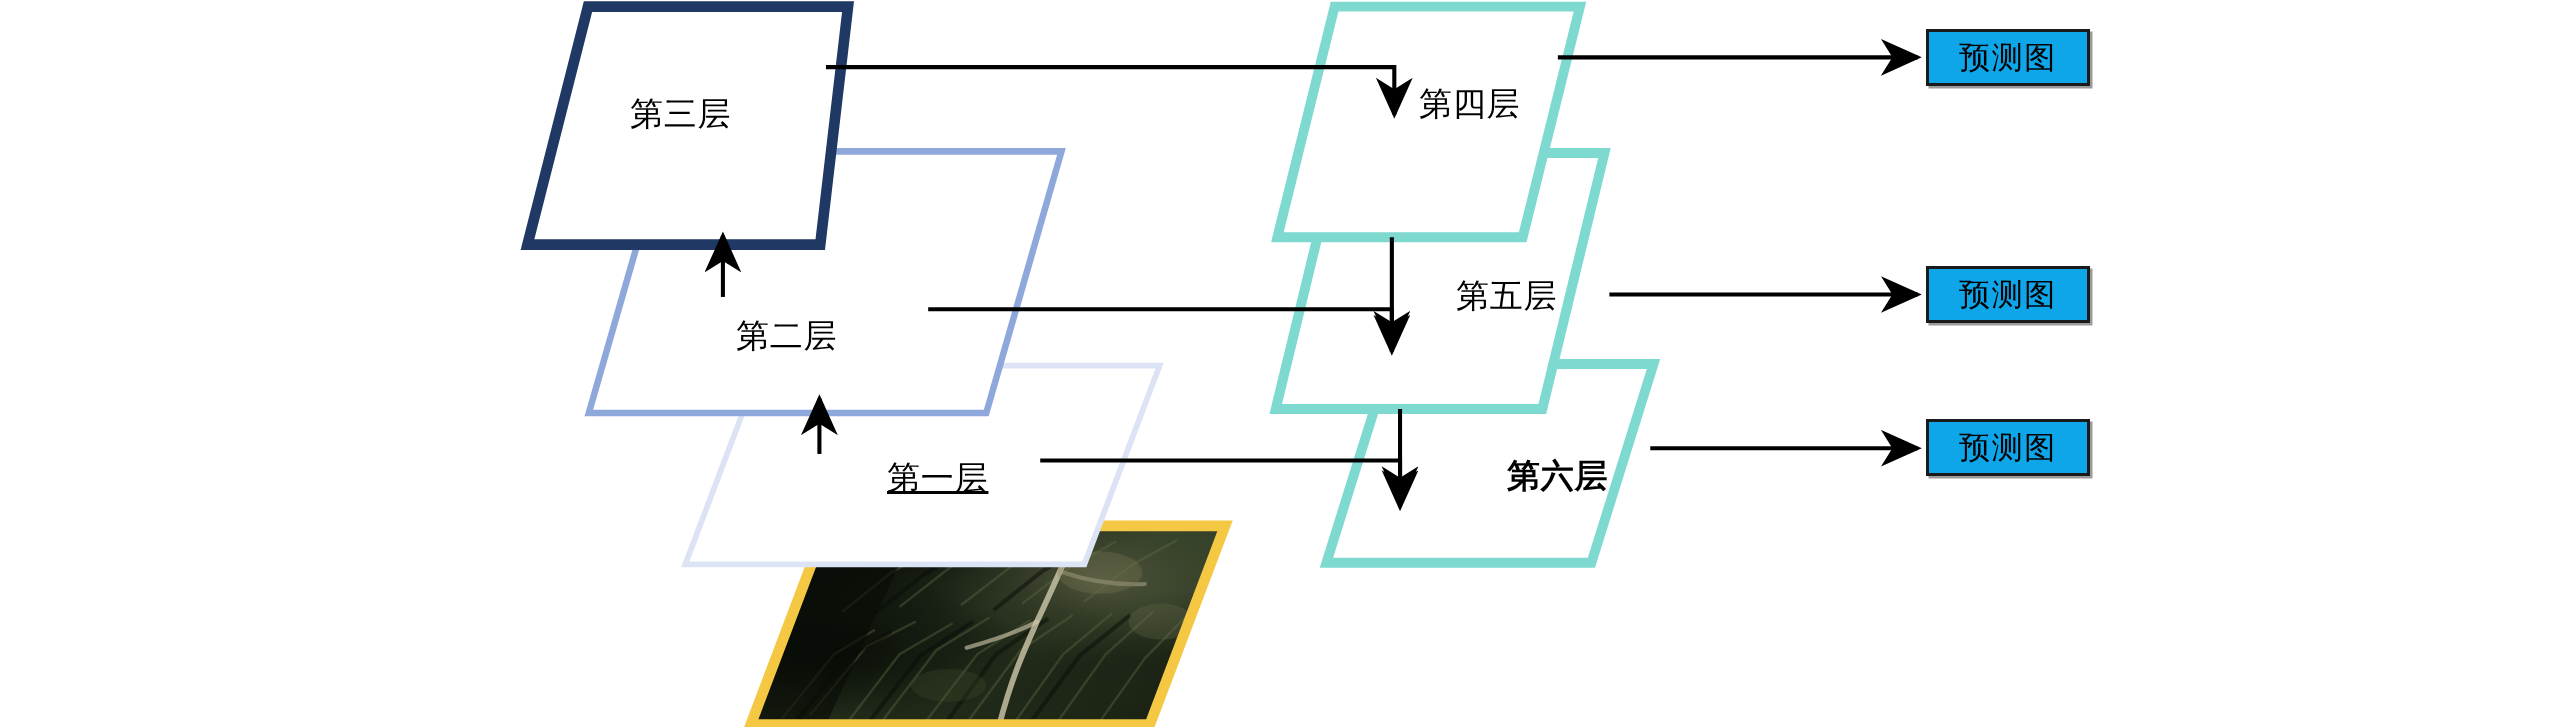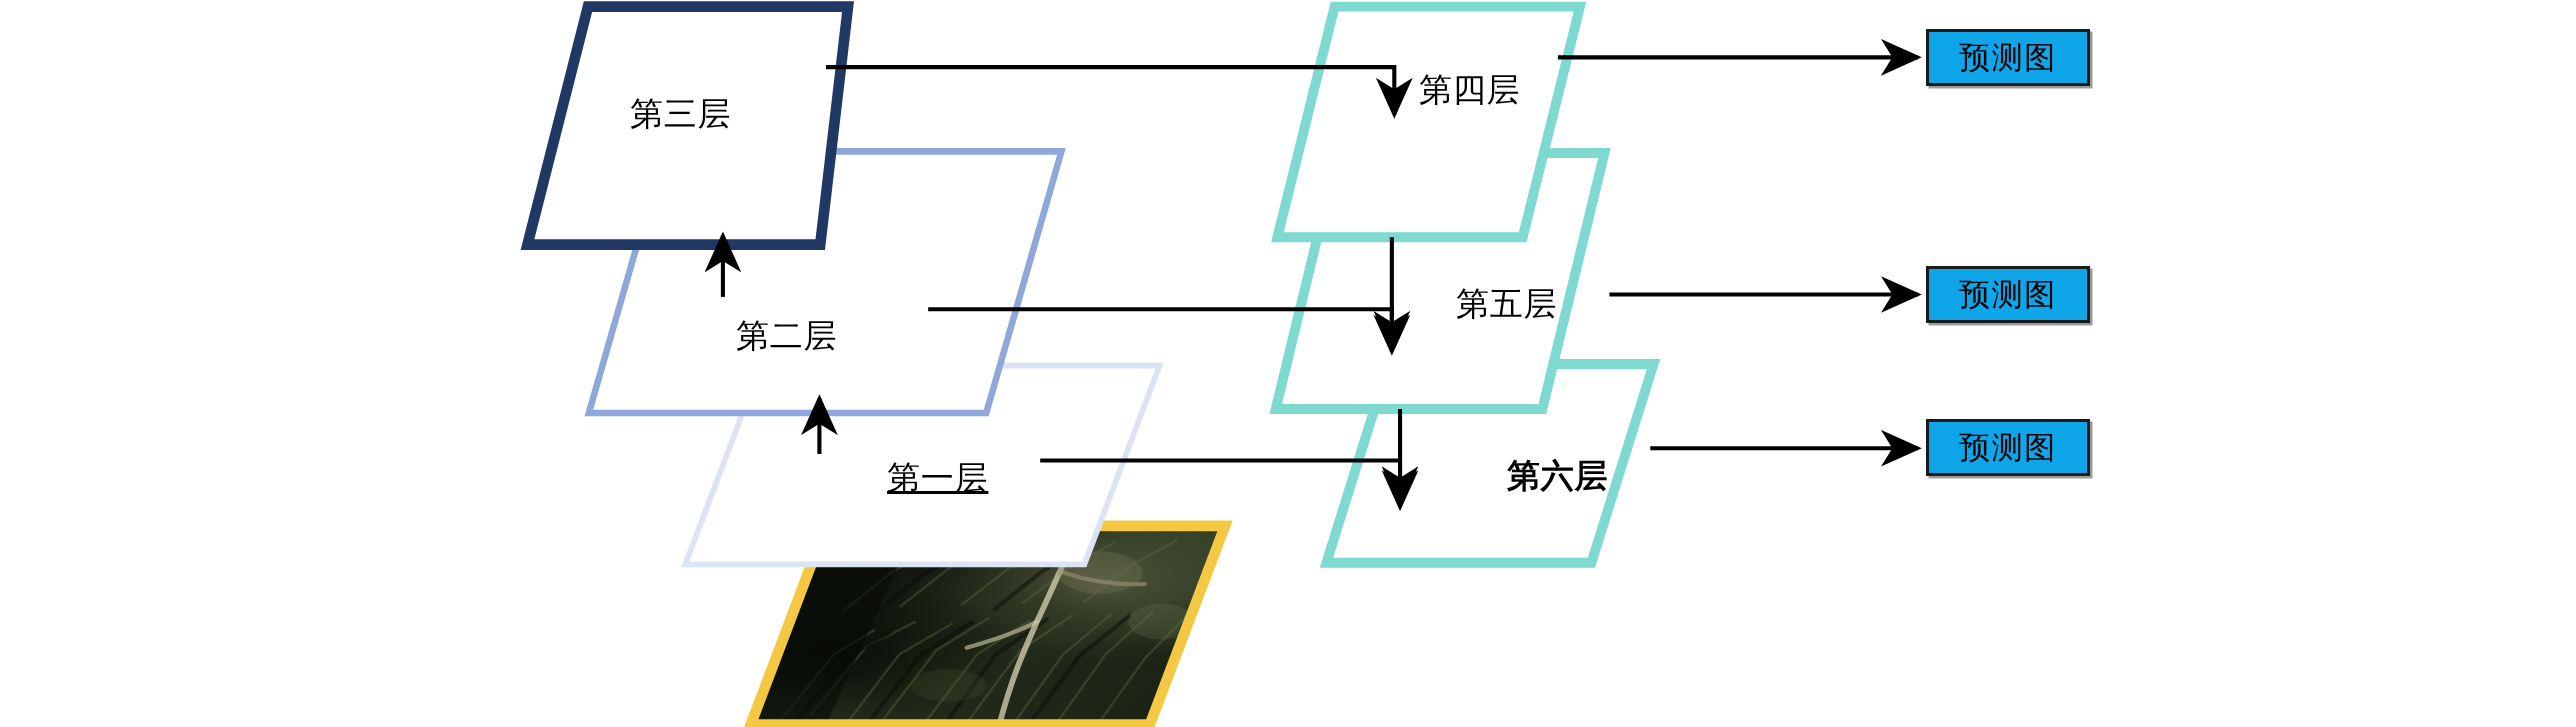--- a/index.html
+++ b/index.html
@@ -208,23 +208,23 @@
       <path d="M2018,548 L2345,548" stroke="#000000" stroke-width="5" fill="none" marker-end="url(#arrowhead)"></path>
     </g>
   </svg>
 
   <div class="layer-label" style="left:887px; top:462px;text-decoration:underline;">第一层</div>
 
   <div class="layer-label" style="left:736px; top:320px;">第二层</div>
 
   <div class="layer-label" style="left:630px; top:78px;margin-top:20px;">第三层</div>
 
-  <div class="layer-label" style="left:1419px; top:74px;">第四层</div>
-
-  <div class="layer-label" style="left:1456px; top:288px;">第五层</div>
+  <div class="layer-label" style="left:1419px; top:88px;">第四层</div>
+
+  <div class="layer-label" style="left:1456px; top:280px;">第五层</div>
 
   <div class="layer-label" style="left:1507px; top:460px;font-weight:bold;">第六层</div>
 
   <div class="pred-box" style="left:1926px; top:29px; width:164px; height:57px;">
     <span class="pred-box-text">预测图</span>
   </div>
 
   <div class="pred-box" style="left:1926px; top:266px; width:164px; height:57px;">
     <span class="pred-box-text">预测图</span>
   </div>

